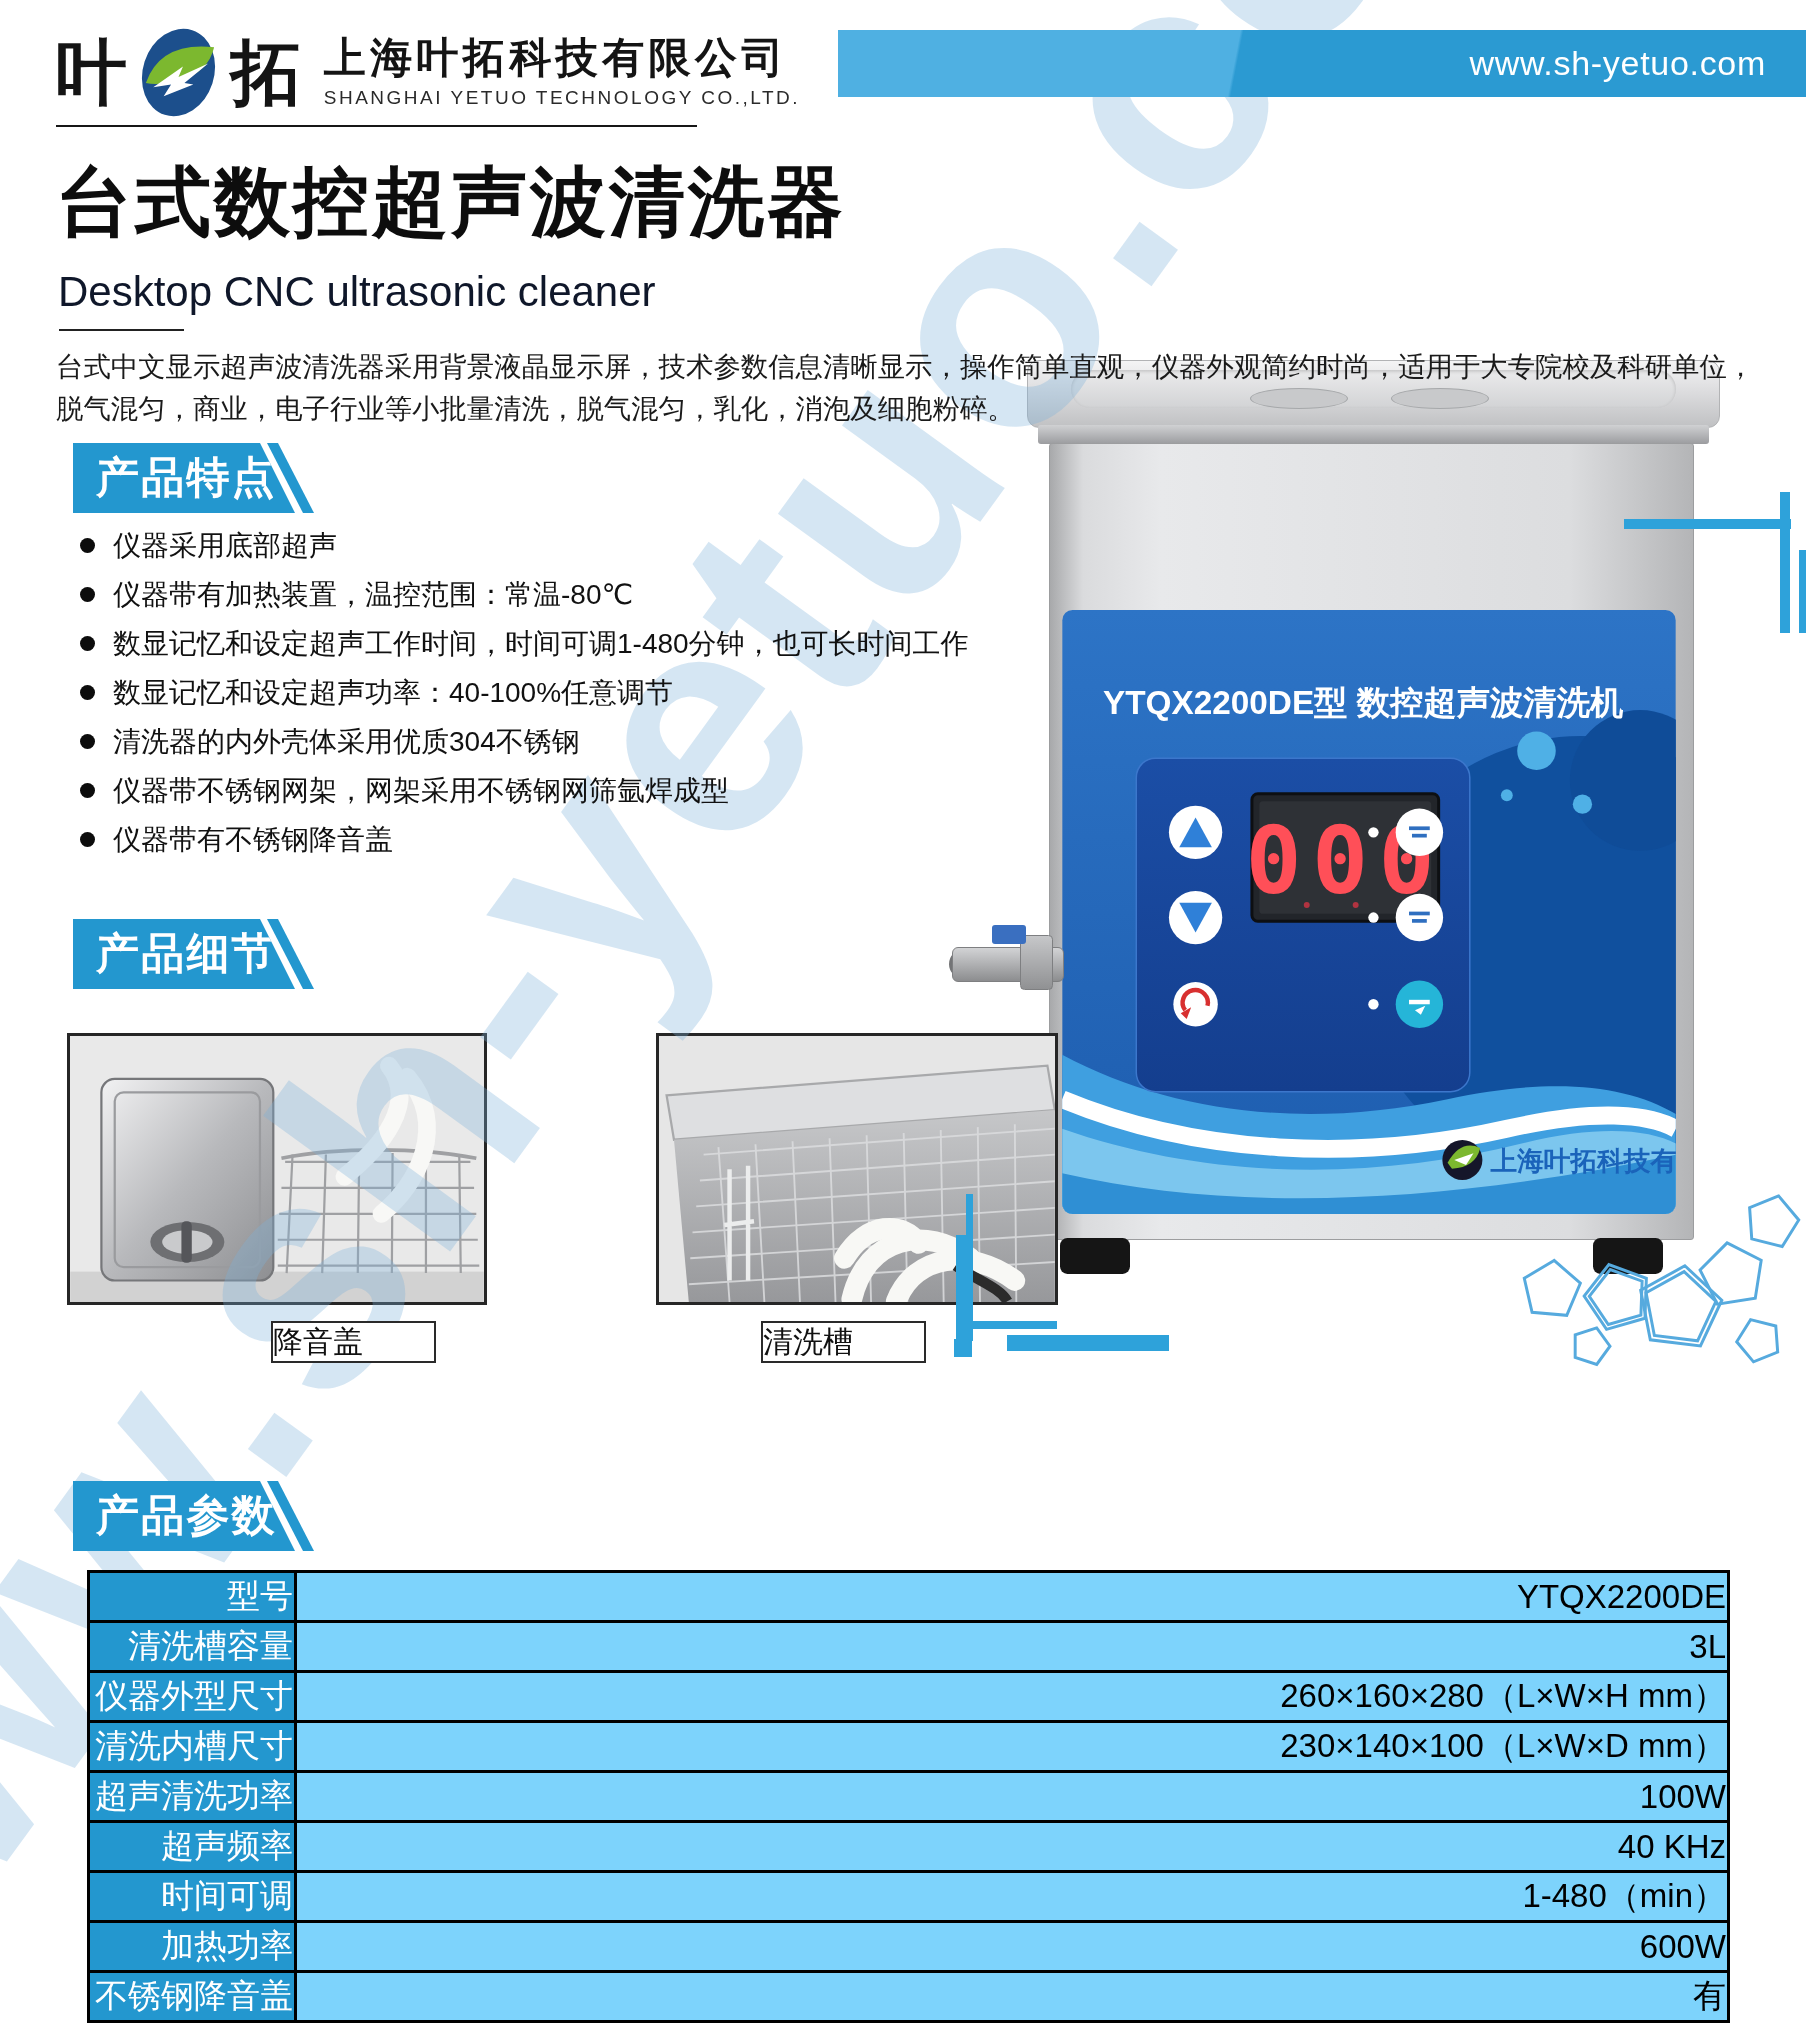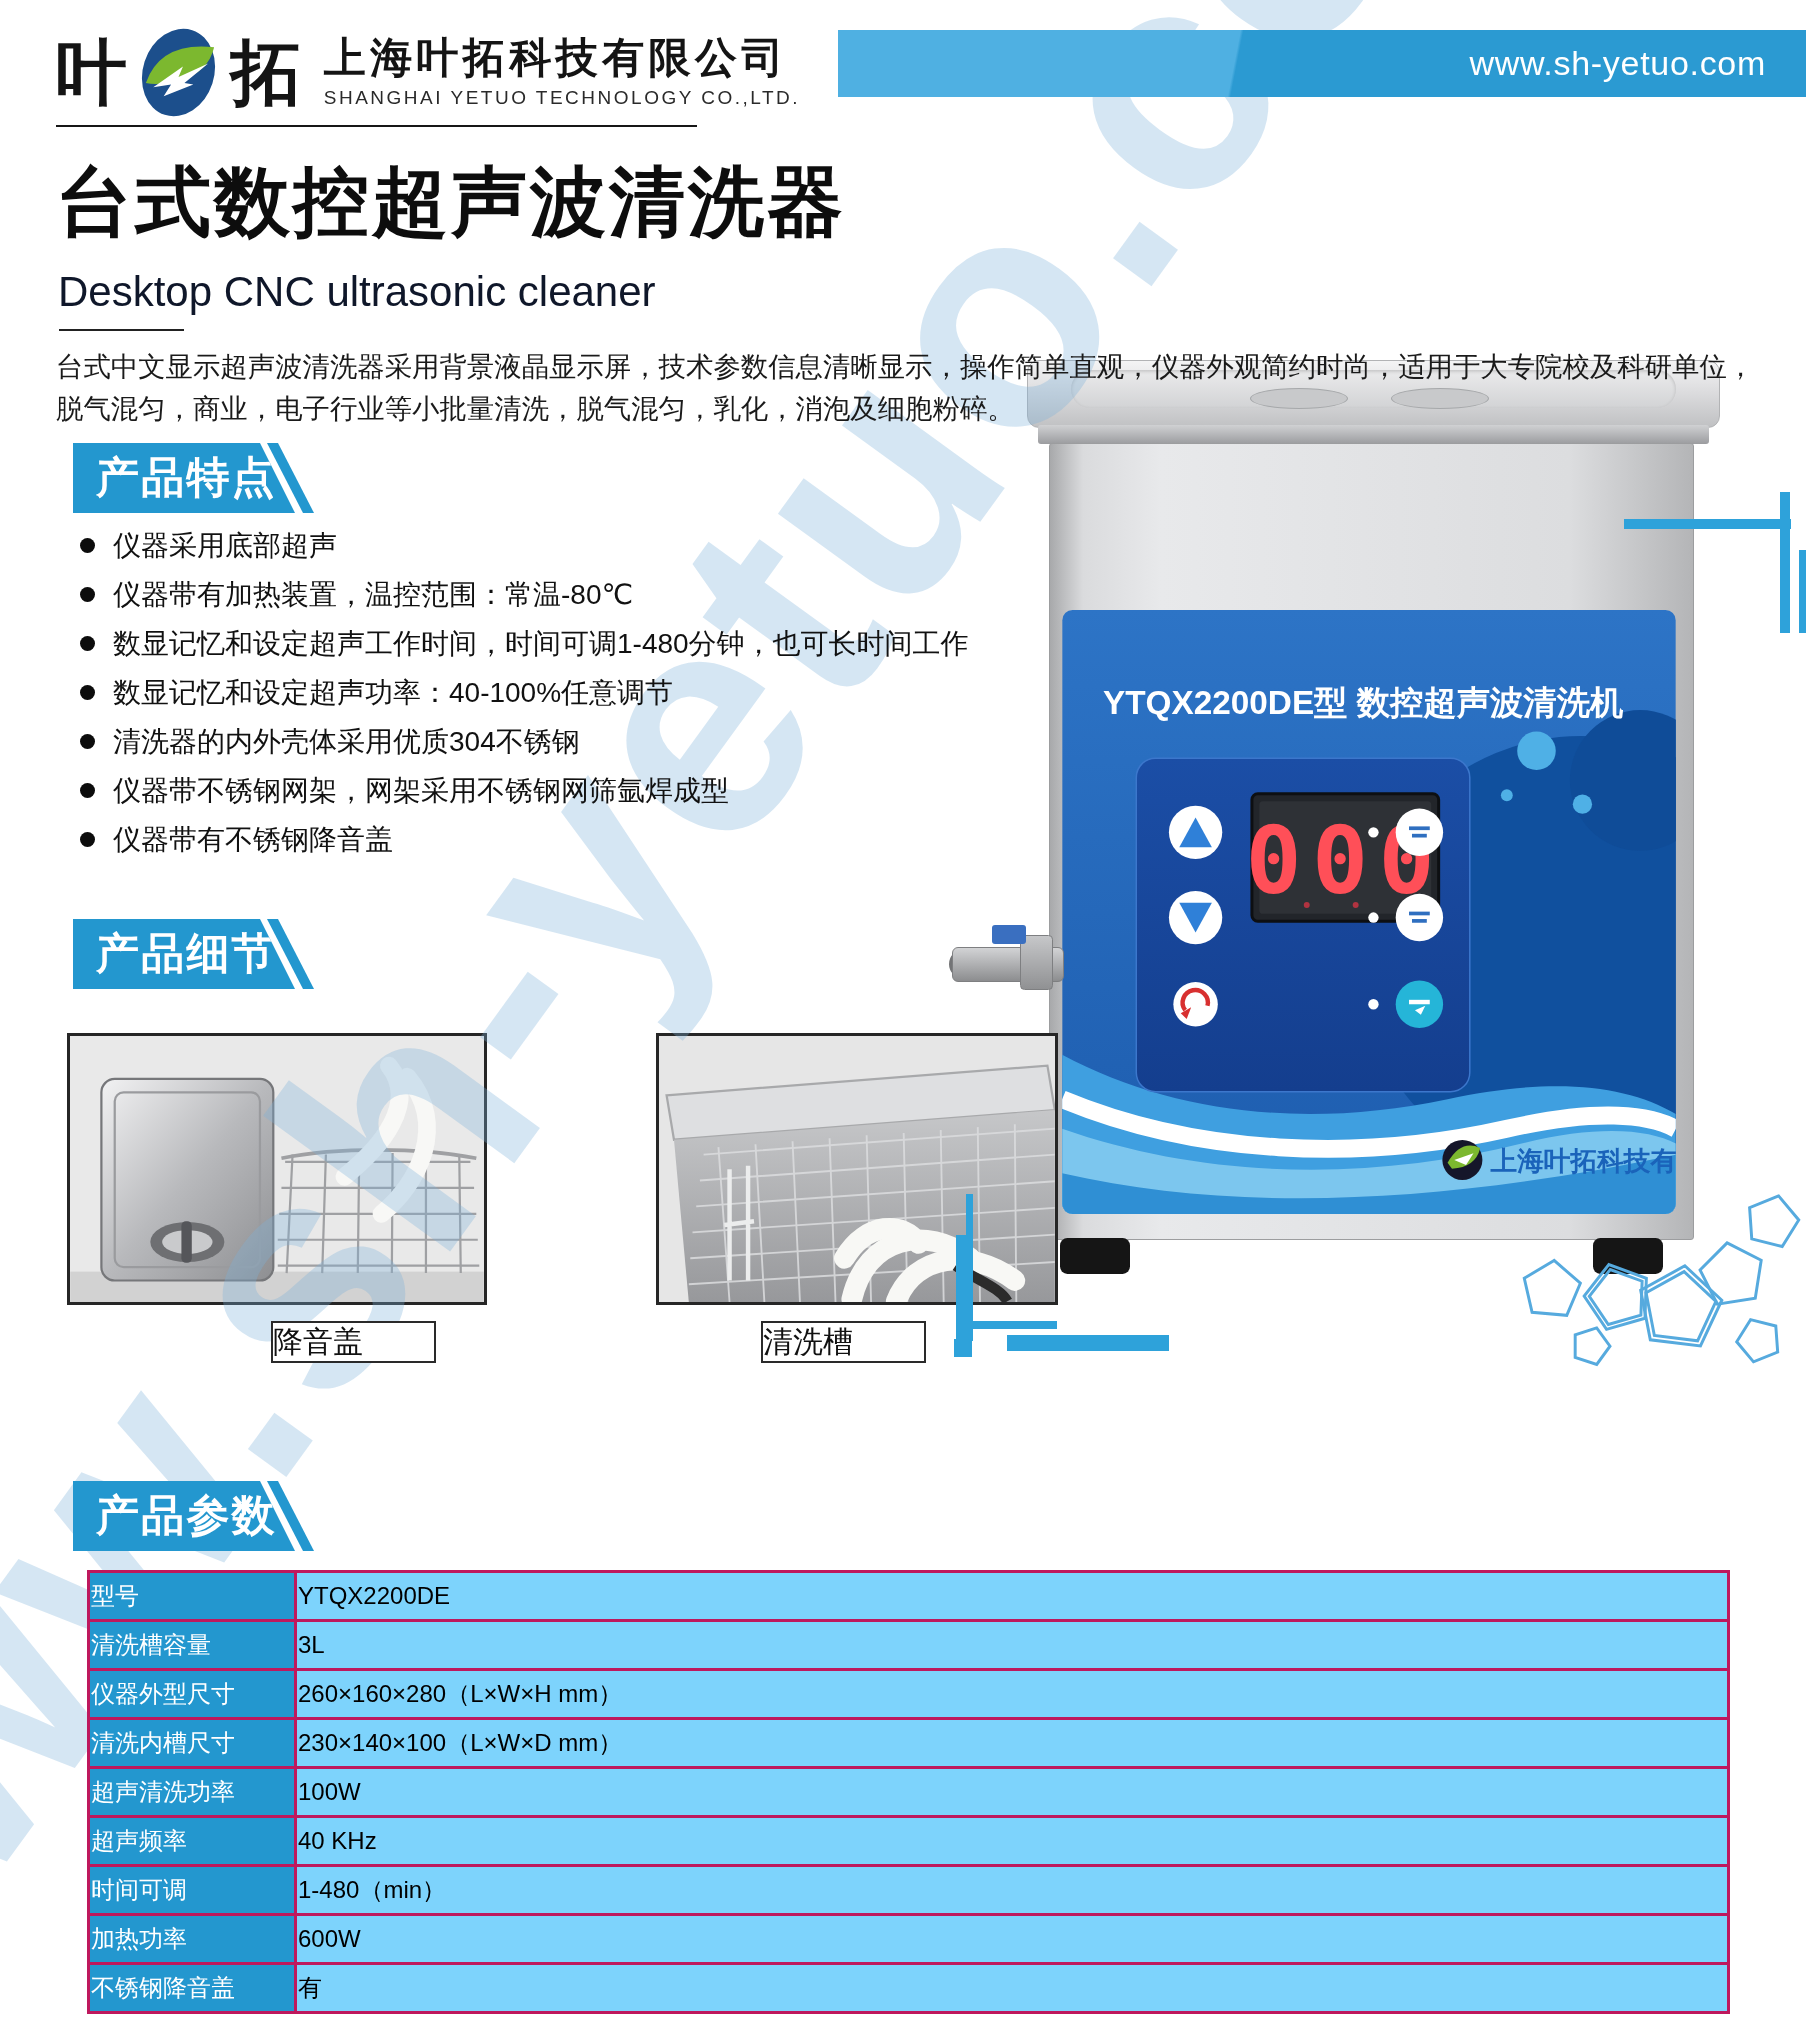--- a/index.html
+++ b/index.html
@@ -64,21 +64,21 @@
   .valve .cap{position:absolute;left:0;top:24px;width:30px;height:30px;border-radius:50%;background:#737476;}
   .valve .lever{position:absolute;left:43px;top:0;width:34px;height:19px;border-radius:3px;background:#3a6fc0;}
 
   
   .photo{position:absolute;border:3px solid #262626;background:#e9e9e9;overflow:hidden;z-index:2;box-sizing:border-box;}
   .photo-label{position:absolute;border:2.2px solid #2a2a2a;background:#ffffff;z-index:10;
     display:flex;align-items:center;justify-content:flex-start;font-size:30px;color:#111;box-sizing:border-box;}
 
   
   .params{position:absolute;left:87px;top:1570px;width:1643px;border-collapse:collapse;z-index:10;}
-  .params td{border:3px solid #be185d;height:44px;font-size:24px;text-align:left;}
+  .params td{border:3px solid #000000;height:44px;font-size:33px;text-align:right;}
   .params td.p-label{width:202px;background:#2397cf;color:#ffffff;}
   .params td.p-value{background:#7dd3fc;color:#000000;}
 
   
   .deco{position:absolute;background:#2ea2da;z-index:2;}
   .pentagons{position:absolute;left:1513px;top:1186px;z-index:2;}
 </style>
 </head>
 <body>
 

